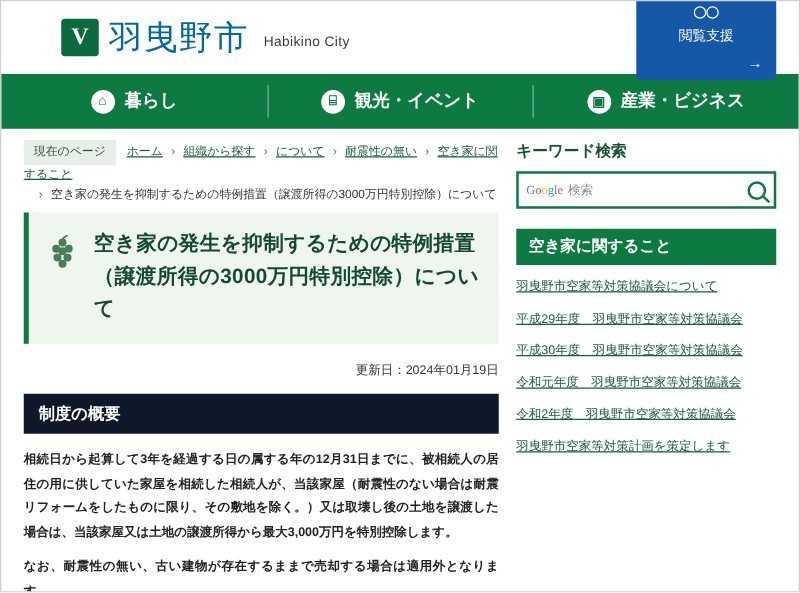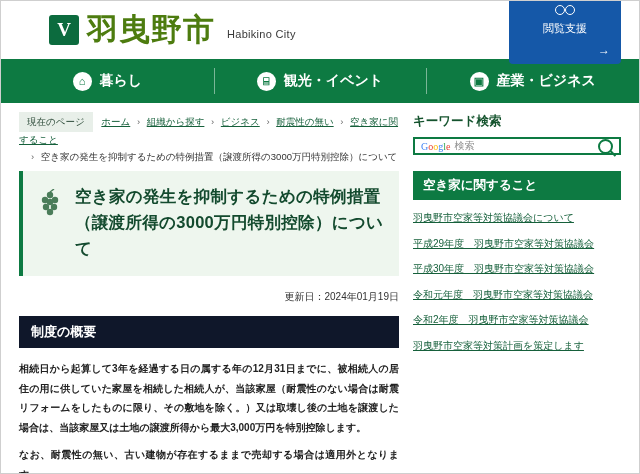--- a/index.html
+++ b/index.html
@@ -34,23 +34,23 @@
   }
   .logo-mark {
     width: 30px; height: 30px;
     background: #0c6b3e;
     border-radius: 3px;
     display: flex; align-items: center; justify-content: center;
     color: #fff; font-size: 19px; font-weight: bold;
     font-family: "Liberation Serif", serif;
   }
   .logo-jp {
-    font-size: 31px;
-    font-weight: bold;
-    color: #4d7c0f;
+    font-size: 27px;
+    font-weight: normal;
+    color: #0369a1;
     letter-spacing: 1px;
   }
   .logo-en {
     font-size: 11px;
     color: #3a3a3a;
     margin-left: 4px;
     padding-top: 8px;
     letter-spacing: .3px;
   }
   .header-right {
@@ -202,21 +202,21 @@
 
   
   .side-title {
     font-size: 12.5px;
     font-weight: bold;
     color: #14532d;
     margin: 10px 0 7px 0;
   }
   .search-box {
     border: 2px solid #0d7a42;
-    height: 18px;
+    height: 30px;
     display: flex;
     align-items: center;
     background: #fff;
     padding: 0 6px;
   }
   .search-placeholder {
     font-size: 10px;
     color: #8a8a8a;
     flex: 1;
     display: flex; align-items: center; gap: 4px;
@@ -298,21 +298,21 @@
   <div class="content">
 
     <div class="main-col">
 
       <div class="breadcrumb">
         <span class="crumb-badge">現在のページ</span>
         <span class="crumb-link">ホーム</span>
         <span class="crumb-sep">›</span>
         <span class="crumb-link">組織から探す</span>
         <span class="crumb-sep">›</span>
-        <span class="crumb-link">ビジネス</span>
+        <span class="crumb-link">について</span>
         <span class="crumb-sep">›</span>
         <span class="crumb-link">耐震性の無い</span>
         <span class="crumb-sep">›</span>
         <span class="crumb-link">空き家に関すること</span>
         <div class="breadcrumb-row2">
           <span class="crumb-sep">›</span>
           <span class="crumb-current">空き家の発生を抑制するための特例措置（譲渡所得の3000万円特別控除）について</span>
         </div>
       </div>
 

